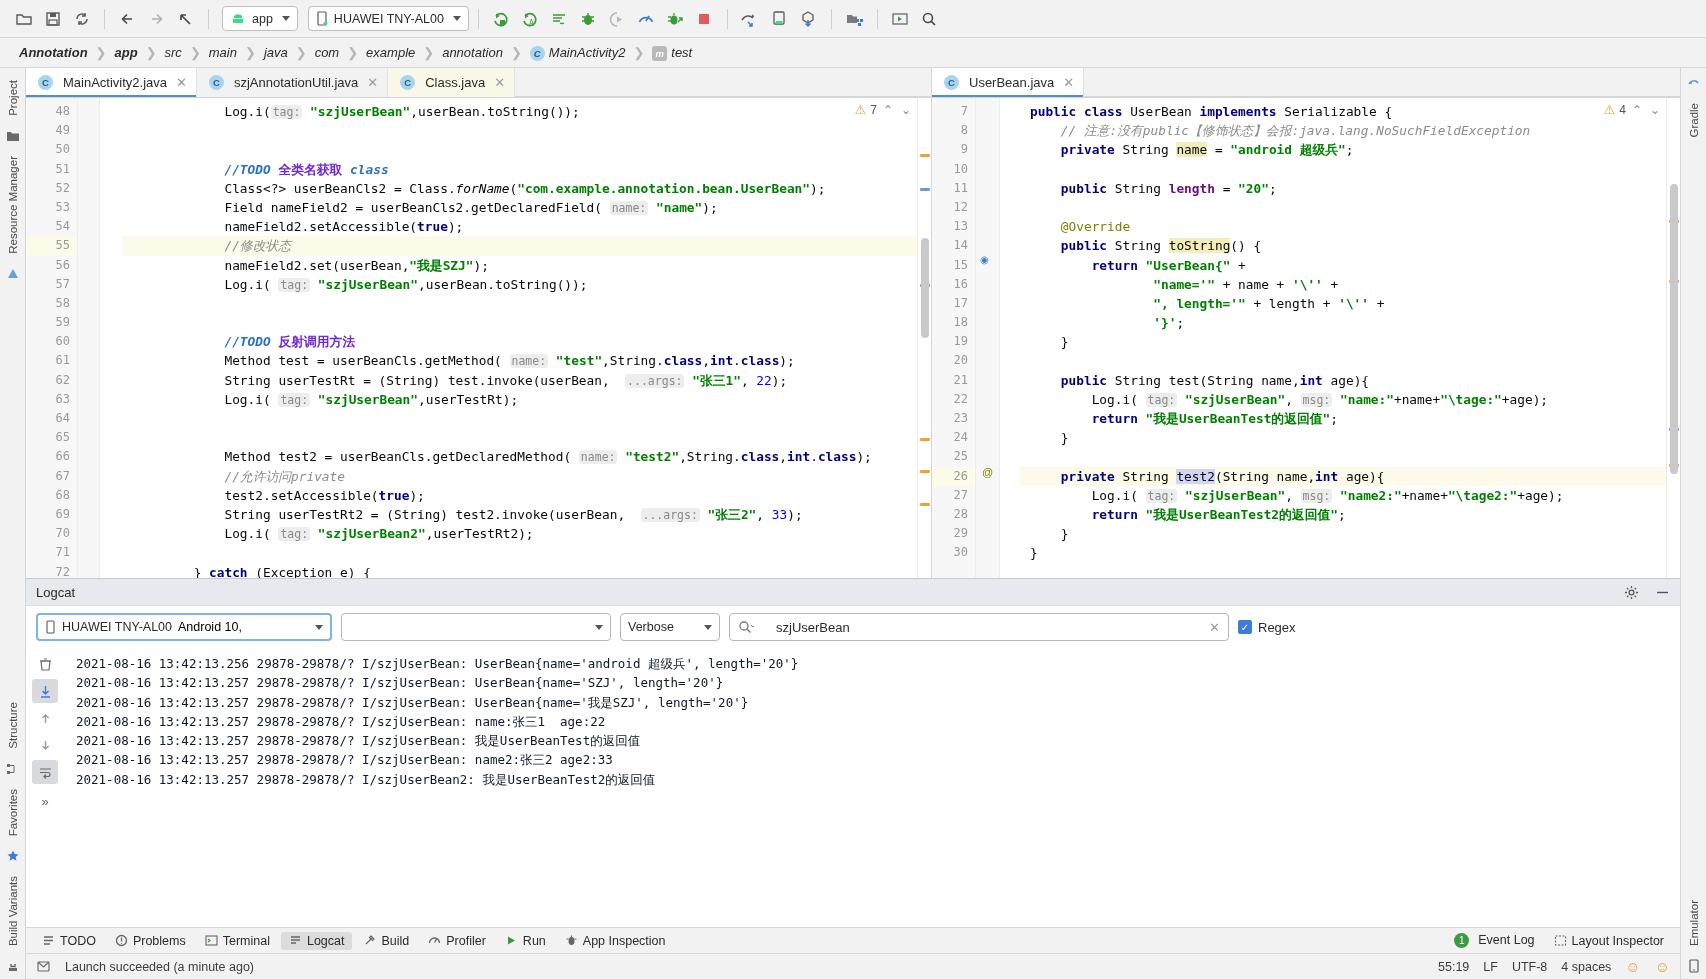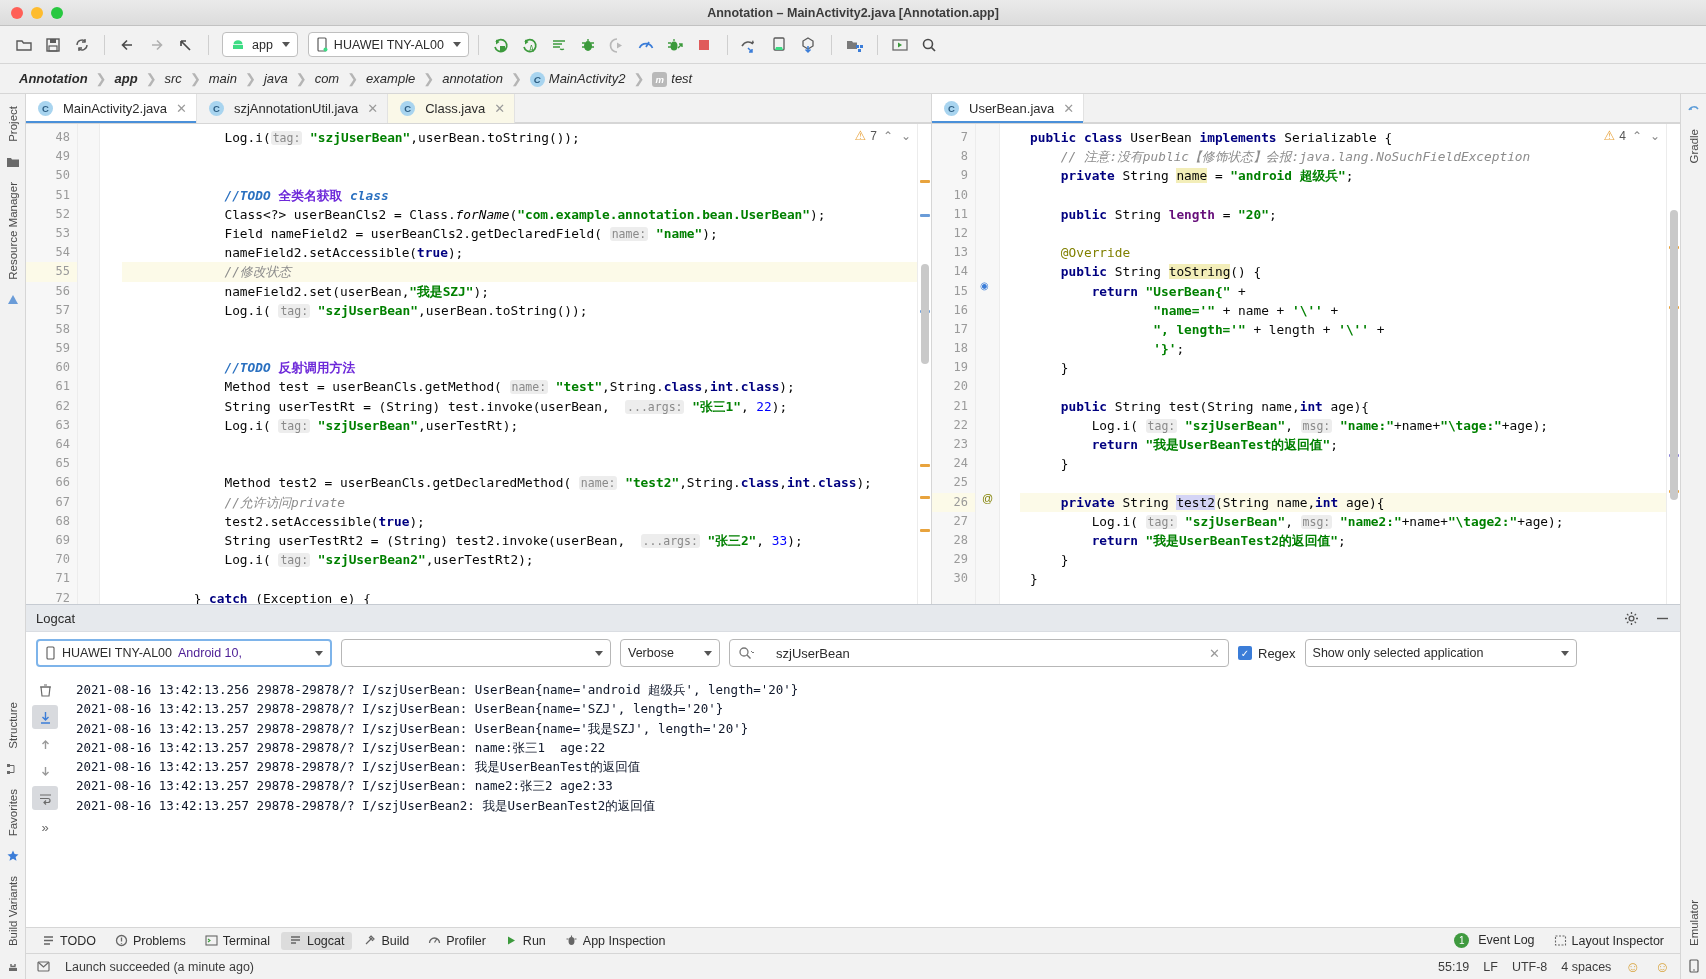--- a/index.html
+++ b/index.html
@@ -145,21 +145,21 @@
   }
   .lc-header .grow { flex: 1 1 auto; }
   .lc-filters {
     height: 42px; display: flex; align-items: center; gap: 9px; padding: 0 10px; flex: 0 0 42px; background: #fff;
   }
   .f-combo {
     height: 28px; border: 1px solid #b7b7b7; border-radius: 4px; background: #fff;
     display: flex; align-items: center; padding: 0 7px; gap: 6px; font-size: 12.5px; cursor: pointer;
   }
   .f-combo.focus { border: 2px solid #7eb4ea; }
-  .f-combo .dim { color: #4c1d95; text-align: right; }
+  .f-combo .dim { color: #000000; text-align: right; }
   .search-box {
     flex: 1 1 auto; height: 28px; border: 1px solid #b7b7b7; border-radius: 4px; background: #fff;
     display: flex; align-items: center; padding: 0 8px; gap: 22px; font-size: 13px;
   }
   .chk { width: 14px; height: 14px; border-radius: 2px; background: #3b7dd8; display: inline-flex; align-items: center; justify-content: center; color: #fff; font-size: 10px; }
   .lc-body { display: flex; flex: 1 1 auto; min-height: 0; }
   .lc-tools { width: 38px; display: flex; flex-direction: column; align-items: center; gap: 3px; padding-top: 4px; flex: 0 0 38px; }
   .lc-tool { width: 26px; height: 24px; display: flex; align-items: center; justify-content: center; border-radius: 3px; cursor: pointer; color: #6b6b6b; }
   .lc-tool.sel { background: #d8dade; }
   .lc-out {
@@ -181,28 +181,20 @@
   }
   .sb-item { cursor: pointer; white-space: nowrap; }
   .evt-badge { width: 15px; height: 15px; border-radius: 50%; background: #3f9a3f; color: #fff; font-size: 10px; display: inline-flex; align-items: center; justify-content: center; margin-right: 4px; }
   svg { display: block; }
 </style>
 </head>
 <body>
 
 <div class="app">
 
-  <div class="titlebar">
-    <div class="traffic">
-      <span class="dot red"></span>
-      <span class="dot yellow"></span>
-      <span class="dot green"></span>
-    </div>
-    <div class="title-text">Annotation – MainActivity2.java [Annotation.app]</div>
-  </div>
 
   <div class="toolbar">
     <div class="tb-btn">
       <svg width="18" height="18" viewBox="0 0 18 18">
           <path d="M2 5h5l1.5 2H16v7H2z" fill="none" stroke="#5a5a5a" stroke-width="1.4"></path>
         </svg>
     </div>
     <div class="tb-btn">
       <svg width="18" height="18" viewBox="0 0 18 18">
           <rect x="3" y="3" width="12" height="12" fill="none" stroke="#5a5a5a" stroke-width="1.4"></rect>
@@ -603,25 +595,20 @@
             </span>
             <span style="flex:1">szjUserBean</span>
             <span style="color:#999">✕</span>
           </div>
 
           <label style="display:flex;align-items:center;gap:6px;cursor:pointer">
             <span class="chk">✓</span>
             <span>Regex</span>
           </label>
 
-          <div class="f-combo" style="width:272px">
-            <span>Show only selected application</span>
-            <span style="flex:1"></span>
-            <span class="caret"></span>
-          </div>
         </div>
 
         <div class="lc-body">
           <div class="lc-tools">
             <div class="lc-tool">
               <svg width="15" height="15" viewBox="0 0 15 15">
                   <path d="M3 4h9l-1 9H4z" fill="none" stroke="#6b6b6b" stroke-width="1.2"></path>
                   <path d="M2 4h11M6 2h3" stroke="#6b6b6b" stroke-width="1.2"></path>
                 </svg>
             </div>

